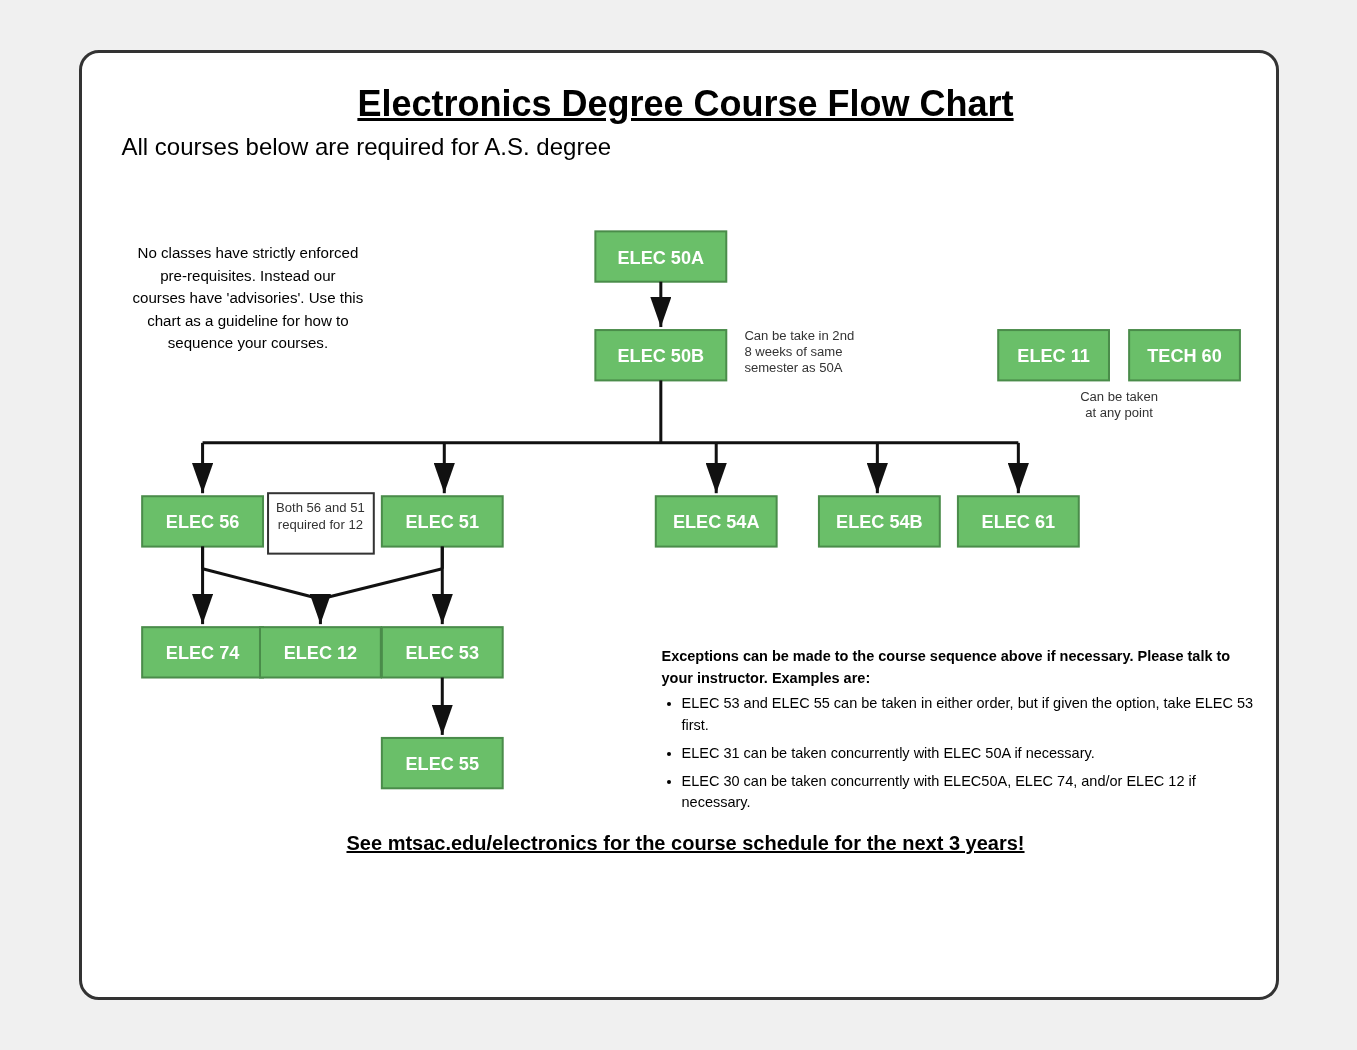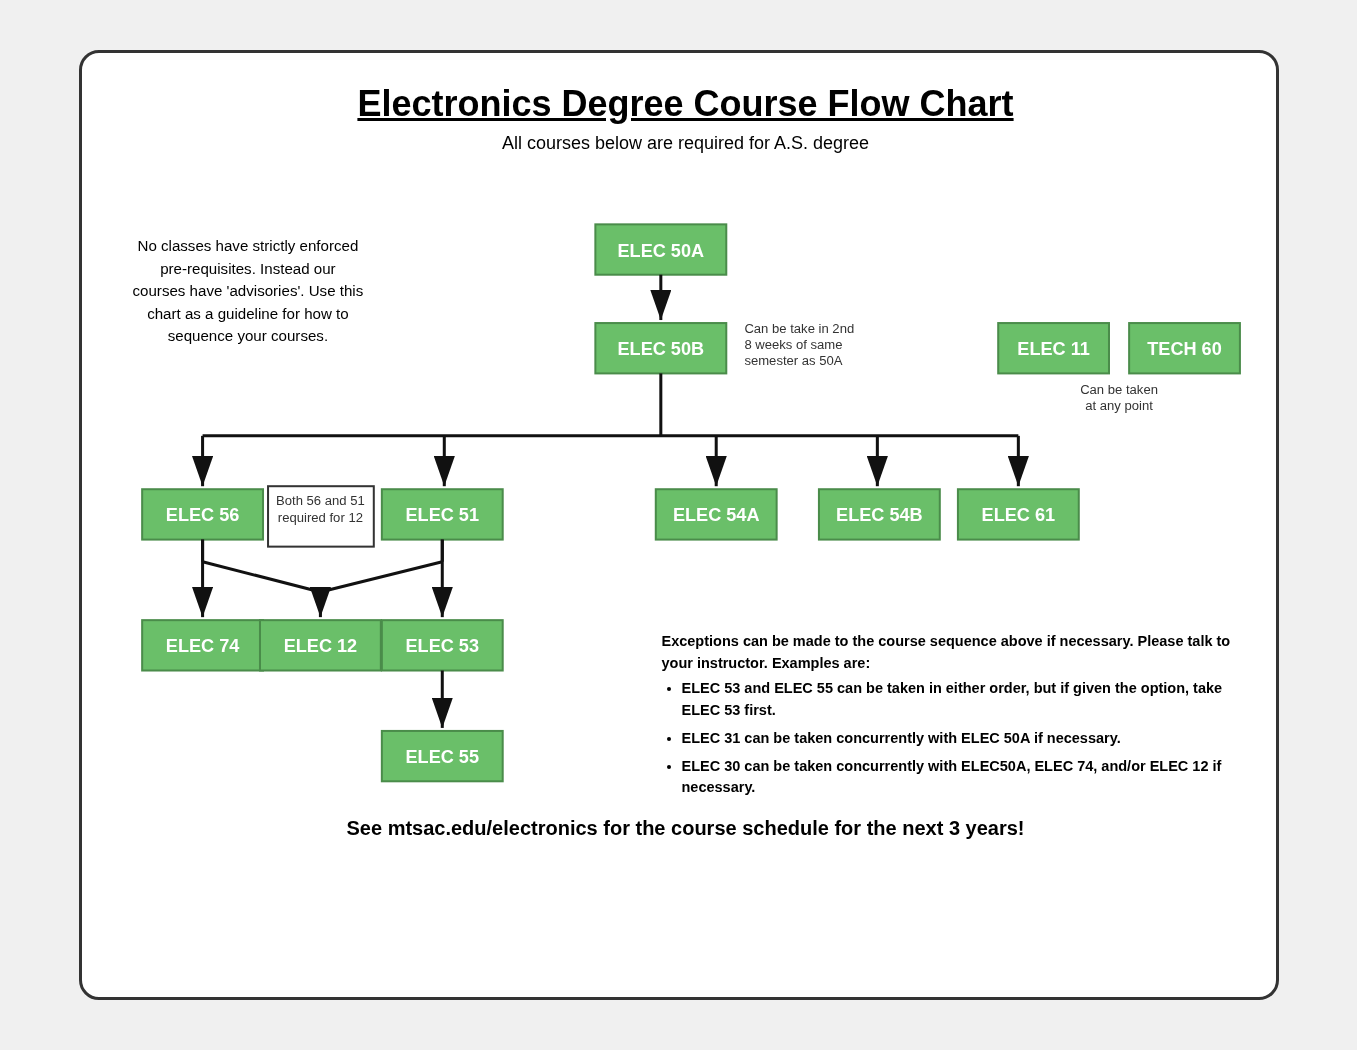--- a/index.html
+++ b/index.html
@@ -21,43 +21,42 @@
       position: relative;
     }
     .title {
       text-align: center;
       font-size: 36px;
       font-weight: bold;
       text-decoration: underline;
       margin-bottom: 8px;
     }
     .subtitle {
-      text-align: center;
-      font-size: 18px;
+      font-size: 24px;
       margin-bottom: 20px;
     }
     
     .flowchart-svg {
       width: 100%;
       display: block;
     }
     .exceptions-text {
-      margin-top: 2px;
+      margin-top: 10px;
       font-size: 14.5px;
       line-height: 1.5;
     }
     .exceptions-text .bold-heading {
       font-weight: bold;
     }
     .exceptions-text ul {
       margin-left: 20px;
       margin-top: 4px;
     }
     .exceptions-text ul li {
-      font-weight: bold;
+      font-weight: normal;
       margin-bottom: 6px;
     }
     .footer {
       text-align: center;
       font-size: 20px;
       font-weight: bold;
       margin-top: 18px;
     }
     .left-note {
       font-size: 15px;
@@ -169,14 +168,14 @@
     <div class="exceptions-text">
       <span class="bold-heading">Exceptions can be made to the course sequence above if necessary. Please talk to your instructor. Examples are:</span>
       <ul>
         <li>ELEC 53 and ELEC 55 can be taken in either order, but if given the option, take ELEC 53 first.</li>
         <li>ELEC 31 can be taken concurrently with ELEC 50A if necessary.</li>
         <li>ELEC 30 can be taken concurrently with ELEC50A, ELEC 74, and/or ELEC 12 if necessary.</li>
       </ul>
     </div>
   </div>
 
-  <div class="footer" style="">See mtsac.edu/electronics for the course schedule for the next 3 years!</div>
+  <div class="footer" style=" text-decoration: underline;">See mtsac.edu/electronics for the course schedule for the next 3 years!</div>
 </div>
 
 </body></html>

